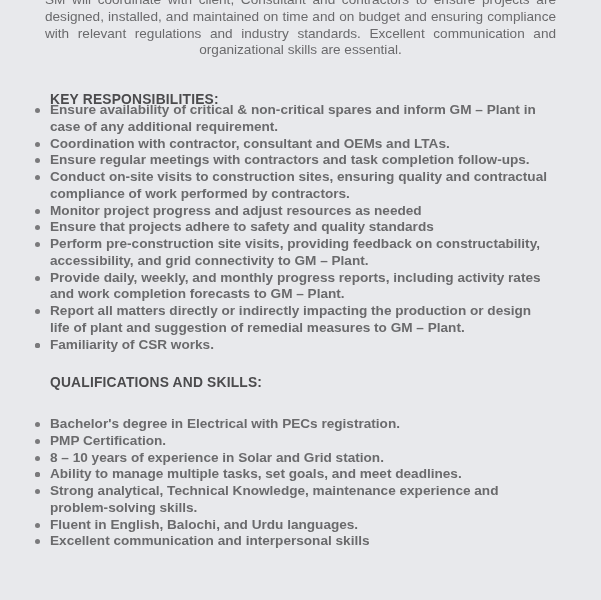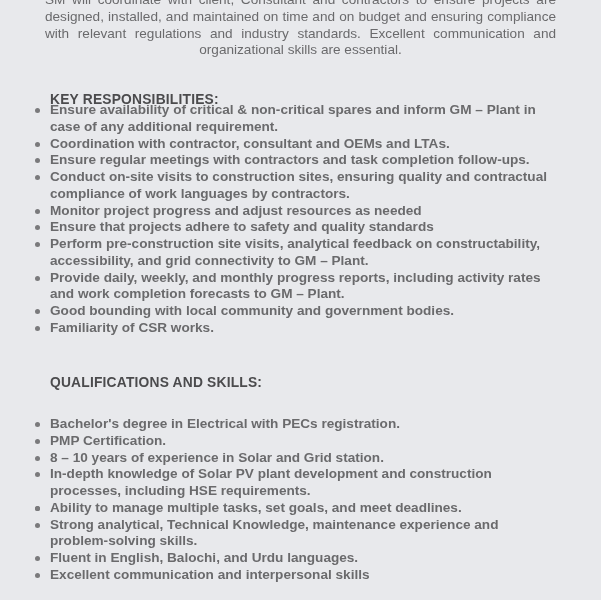--- a/index.html
+++ b/index.html
@@ -67,33 +67,33 @@
 </head>
 <body>
 
 <p class="intro">SM will coordinate with client, Consultant and contractors to ensure projects are designed, installed, and maintained on time and on budget and ensuring compliance with relevant regulations and industry standards. Excellent communication and organizational skills are essential.</p>
 
 <h2 class="heading" id="h-resp">KEY RESPONSIBILITIES:</h2>
 <ul class="bullets" id="list-resp">
   <li><span class="dot"></span><span>Ensure availability of critical &amp; non-critical spares and inform GM – Plant in case of any additional requirement.</span></li>
   <li><span class="dot"></span><span>Coordination with contractor, consultant and OEMs and LTAs.</span></li>
   <li><span class="dot"></span><span>Ensure regular meetings with contractors and task completion follow-ups.</span></li>
-  <li><span class="dot"></span><span>Conduct on-site visits to construction sites, ensuring quality and contractual compliance of work languages by contractors.</span></li>
+  <li><span class="dot"></span><span>Conduct on-site visits to construction sites, ensuring quality and contractual compliance of work performed by contractors.</span></li>
   <li><span class="dot"></span><span>Monitor project progress and adjust resources as needed</span></li>
   <li><span class="dot"></span><span>Ensure that projects adhere to safety and quality standards</span></li>
-  <li><span class="dot"></span><span>Perform pre-construction site visits, analytical feedback on constructability, accessibility, and grid connectivity to GM – Plant.</span></li>
+  <li><span class="dot"></span><span>Perform pre-construction site visits, providing feedback on constructability, accessibility, and grid connectivity to GM – Plant.</span></li>
   <li><span class="dot"></span><span>Provide daily, weekly, and monthly progress reports, including activity rates and work completion forecasts to GM – Plant.</span></li>
-  <li><span class="dot"></span><span>Good bounding with local community and government bodies.</span></li>
+  <li><span class="dot"></span><span>Report all matters directly or indirectly impacting the production or design life of plant and suggestion of remedial measures to GM – Plant.</span></li>
+  <li><span class="dot"></span></li>
   <li><span class="dot"></span><span>Familiarity of CSR works.</span></li>
 </ul>
 
 <h2 class="heading" id="h-qual">QUALIFICATIONS AND SKILLS:</h2>
 <ul class="bullets" id="list-qual">
   <li><span class="dot"></span><span>Bachelor's degree in Electrical with PECs registration.</span></li>
   <li><span class="dot"></span><span>PMP Certification.</span></li>
   <li><span class="dot"></span><span>8 – 10 years of experience in Solar and Grid station.</span></li>
-  <li><span class="dot"></span><span>In-depth knowledge of Solar PV plant development and construction processes, including HSE requirements.</span></li>
   <li><span class="dot"></span></li>
   <li><span class="dot"></span><span>Ability to manage multiple tasks, set goals, and meet deadlines.</span></li>
   <li><span class="dot"></span><span>Strong analytical, Technical Knowledge, maintenance experience and problem-solving skills.</span></li>
   <li><span class="dot"></span><span>Fluent in English, Balochi, and Urdu languages.</span></li>
   <li><span class="dot"></span><span>Excellent communication and interpersonal skills</span></li>
 </ul>
 
 </body></html>

